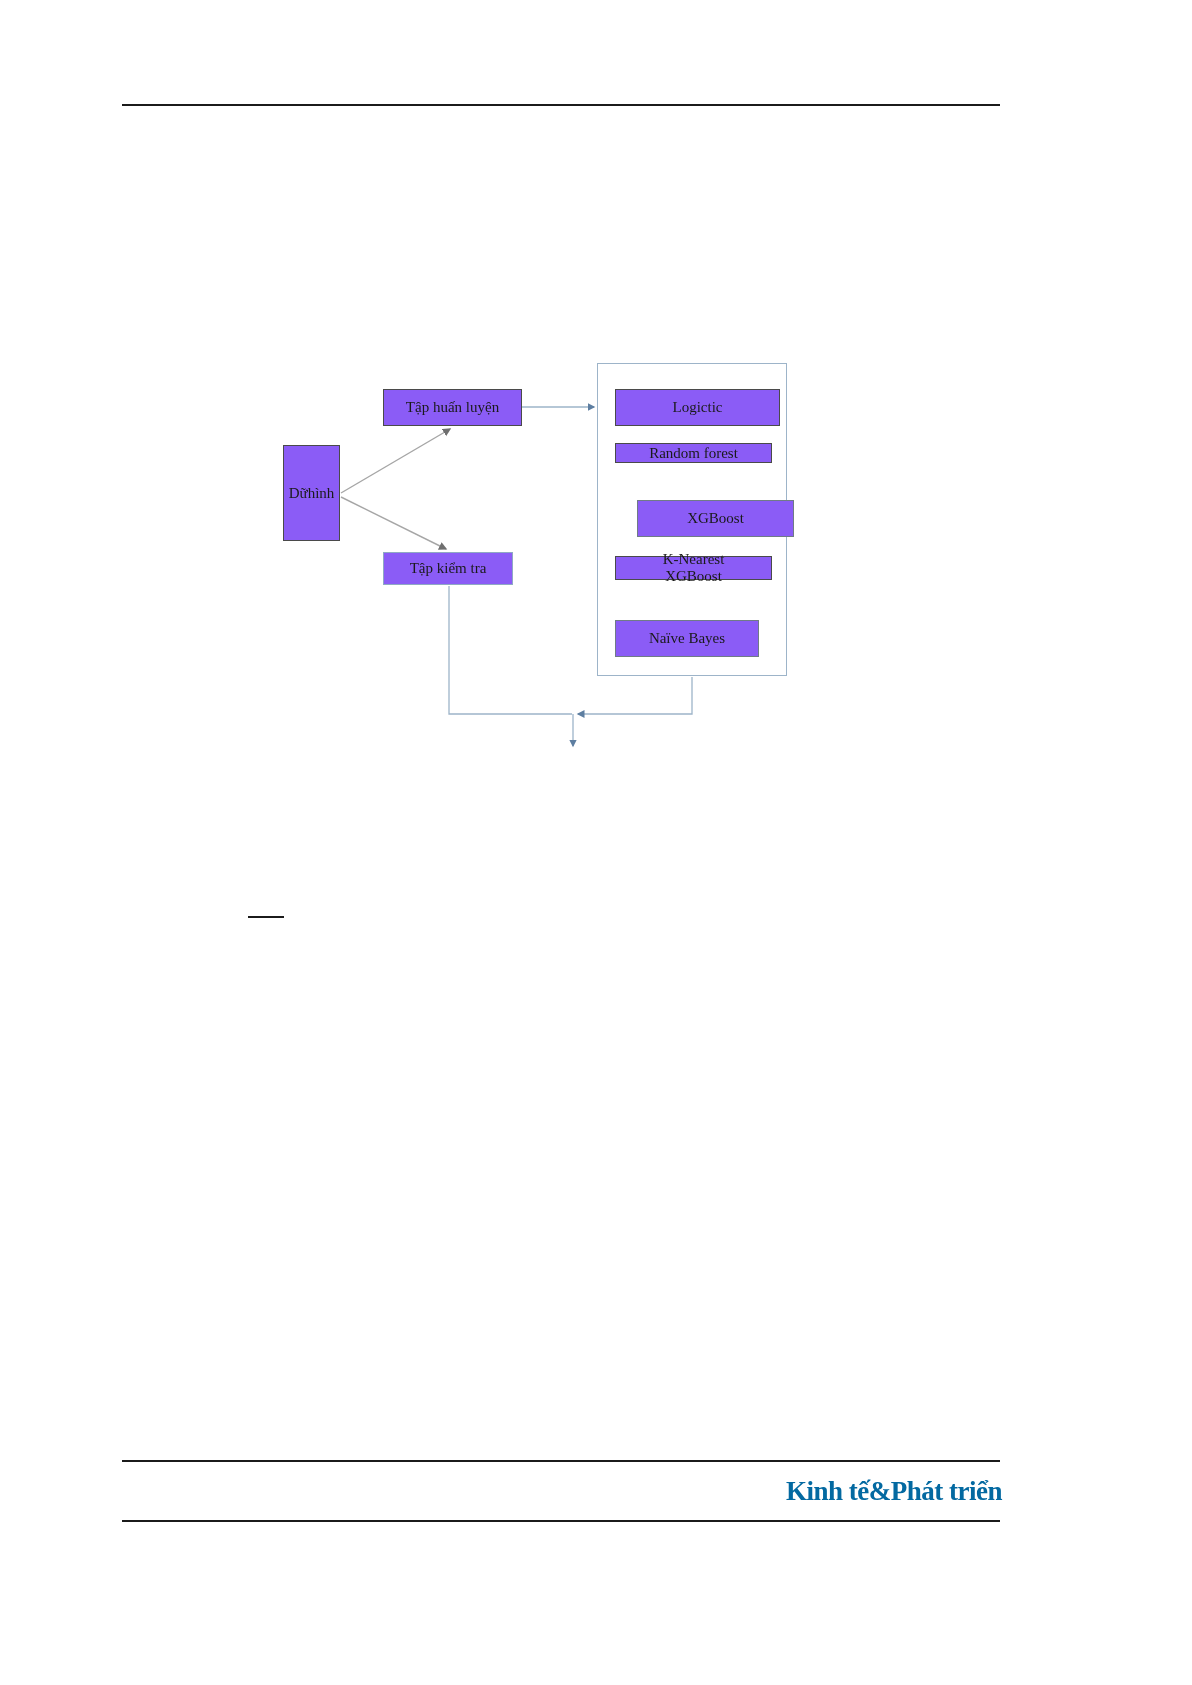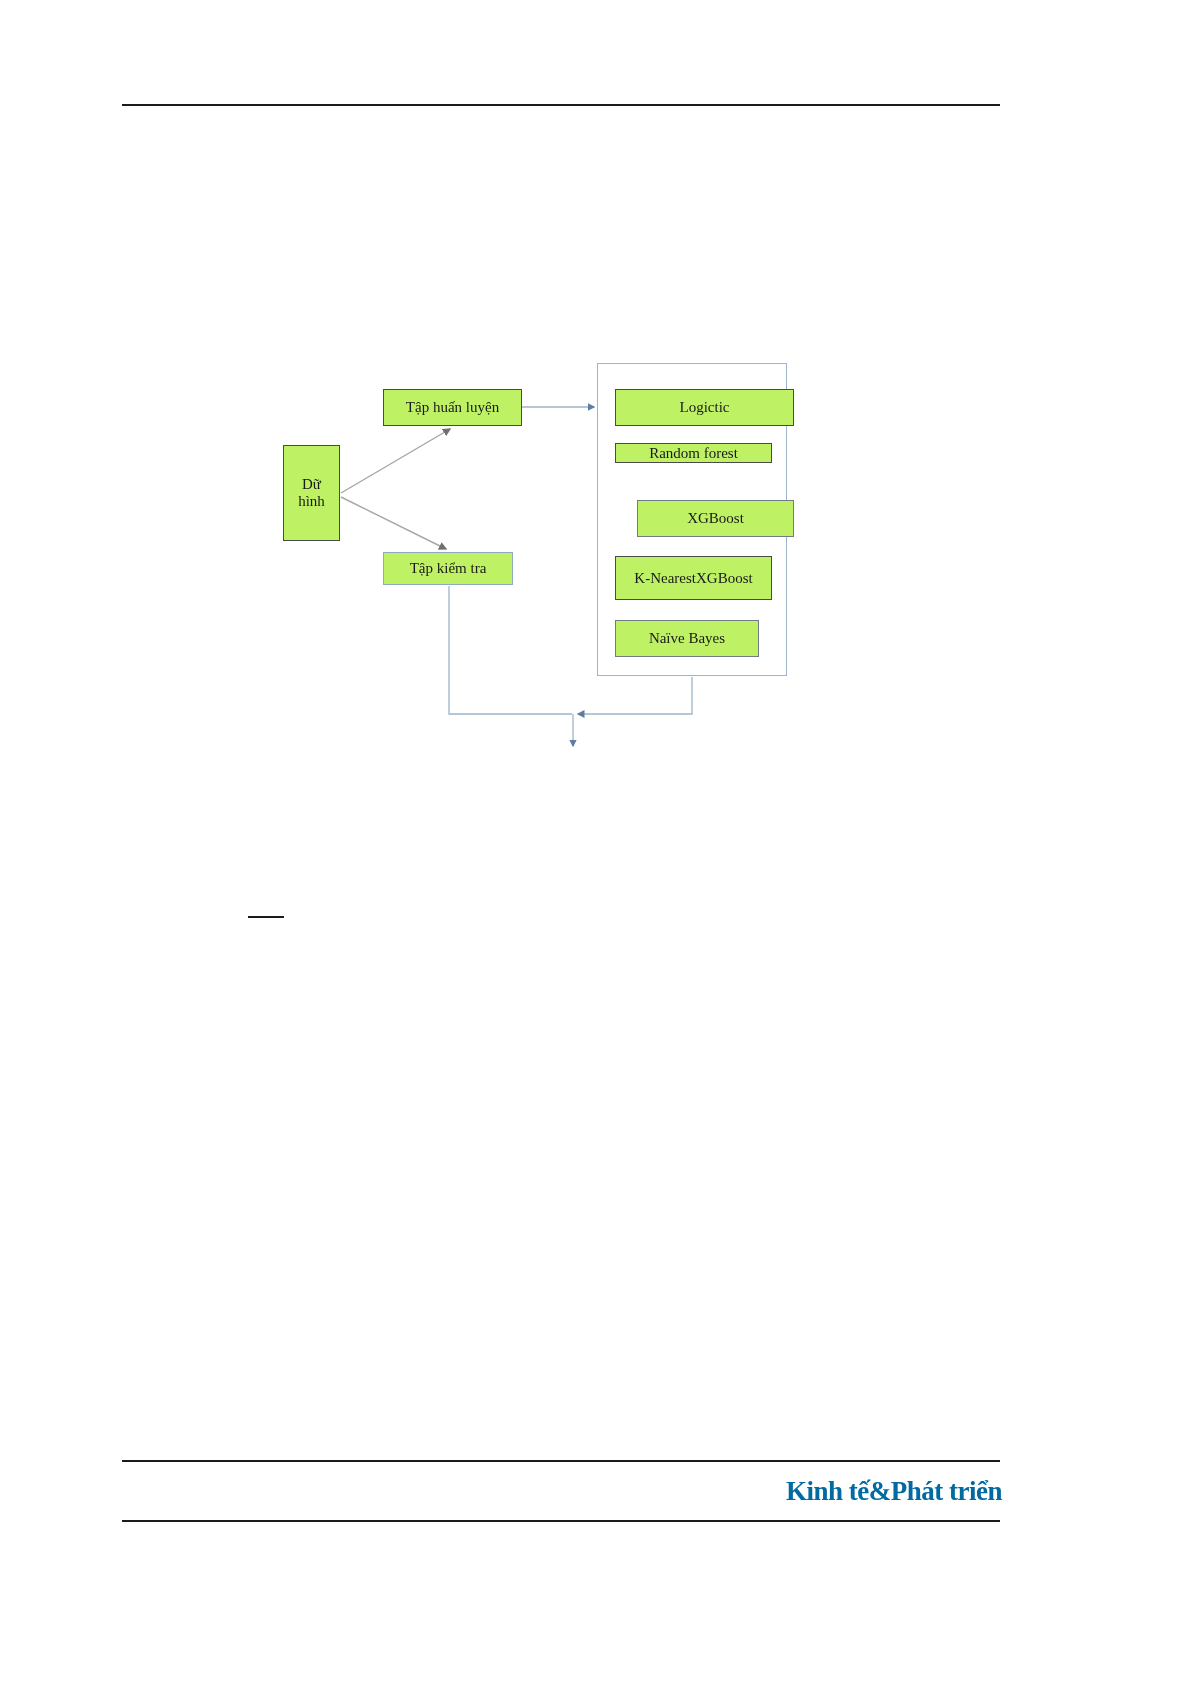--- a/index.html
+++ b/index.html
@@ -82,21 +82,21 @@
     height: 1685px;
     pointer-events: none;
   }
   .figure svg {
     display: block;
   }
 
   .node {
     position: absolute;
     box-sizing: border-box;
-    background: #bef264;
+    background: #8b5cf6;
     display: flex;
     align-items: center;
     justify-content: center;
     text-align: center;
     font-family: "Liberation Serif", "DejaVu Serif", serif;
     font-size: 15px;
     line-height: 1.12;
     color: #1a1a1a;
   }
 
@@ -105,28 +105,28 @@
   .node.mid-border  { border: 1px solid #707b86; }
 
   .group-box {
     position: absolute;
     box-sizing: border-box;
     border: 1px solid #9db4c9;
     background: transparent;
   }
 
   
-  #node-data        { left: 283px; top: 445px;  width: 57px;  height: 96px; flex-direction: column; }
+  #node-data        { left: 283px; top: 445px;  width: 57px;  height: 96px; flex-direction: row; }
   #node-train       { left: 383px; top: 389px;  width: 139px; height: 37px; }
   #node-test        { left: 383px; top: 552px;  width: 130px; height: 33px; }
   #node-group       { left: 597px; top: 363px;  width: 190px; height: 313px; }
-  #node-logistic    { left: 615px; top: 389px;  width: 179px; height: 37px; }
+  #node-logistic    { left: 615px; top: 389px;  width: 165px; height: 37px; }
   #node-rf          { left: 615px; top: 443px;  width: 157px; height: 20px; }
   #node-xgb         { left: 637px; top: 500px;  width: 157px; height: 37px; text-align: center; }
-  #node-knn         { left: 615px; top: 556px;  width: 157px; height: 44px; flex-direction: row; }
+  #node-knn         { left: 615px; top: 556px;  width: 157px; height: 24px; flex-direction: column; }
   #node-nb          { left: 615px; top: 620px;  width: 144px; height: 37px; }
   #node-result      { left: 462px; top: 749px;  width: 222px; height: 41px; }
 
   .node .line { display: block; }
 </style>
 </head>
 <body>
 
 <div class="page">
 

